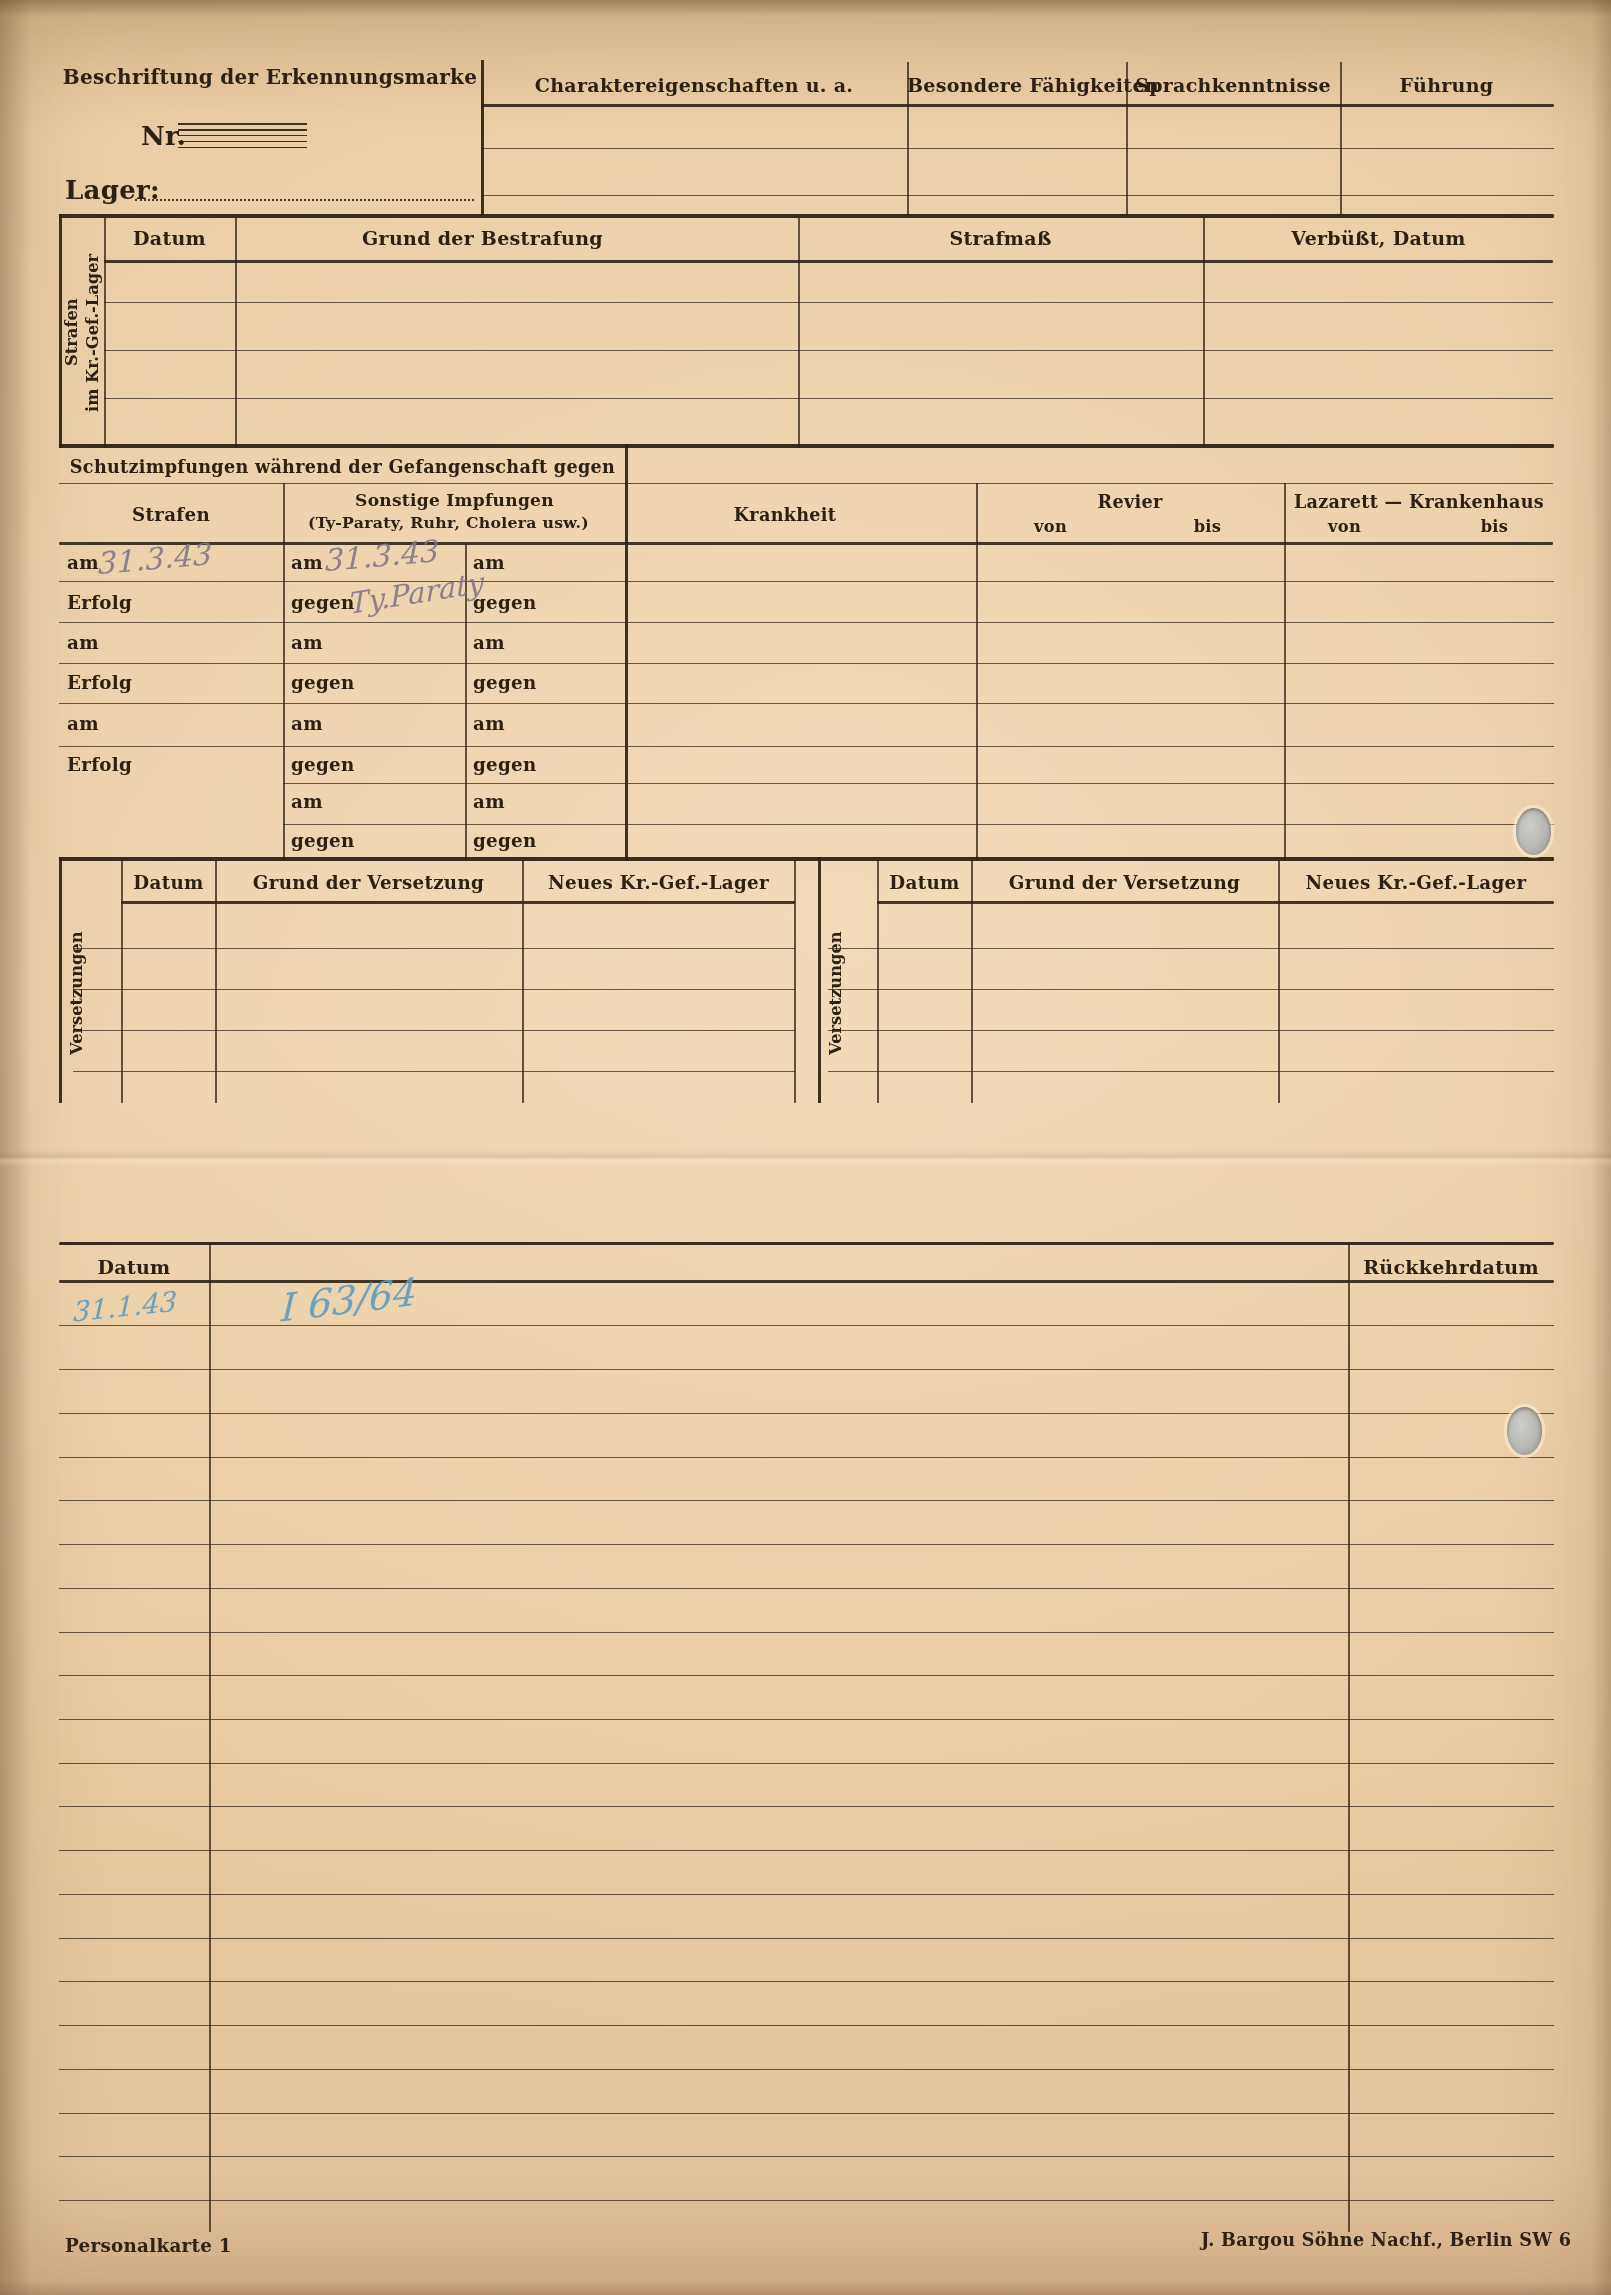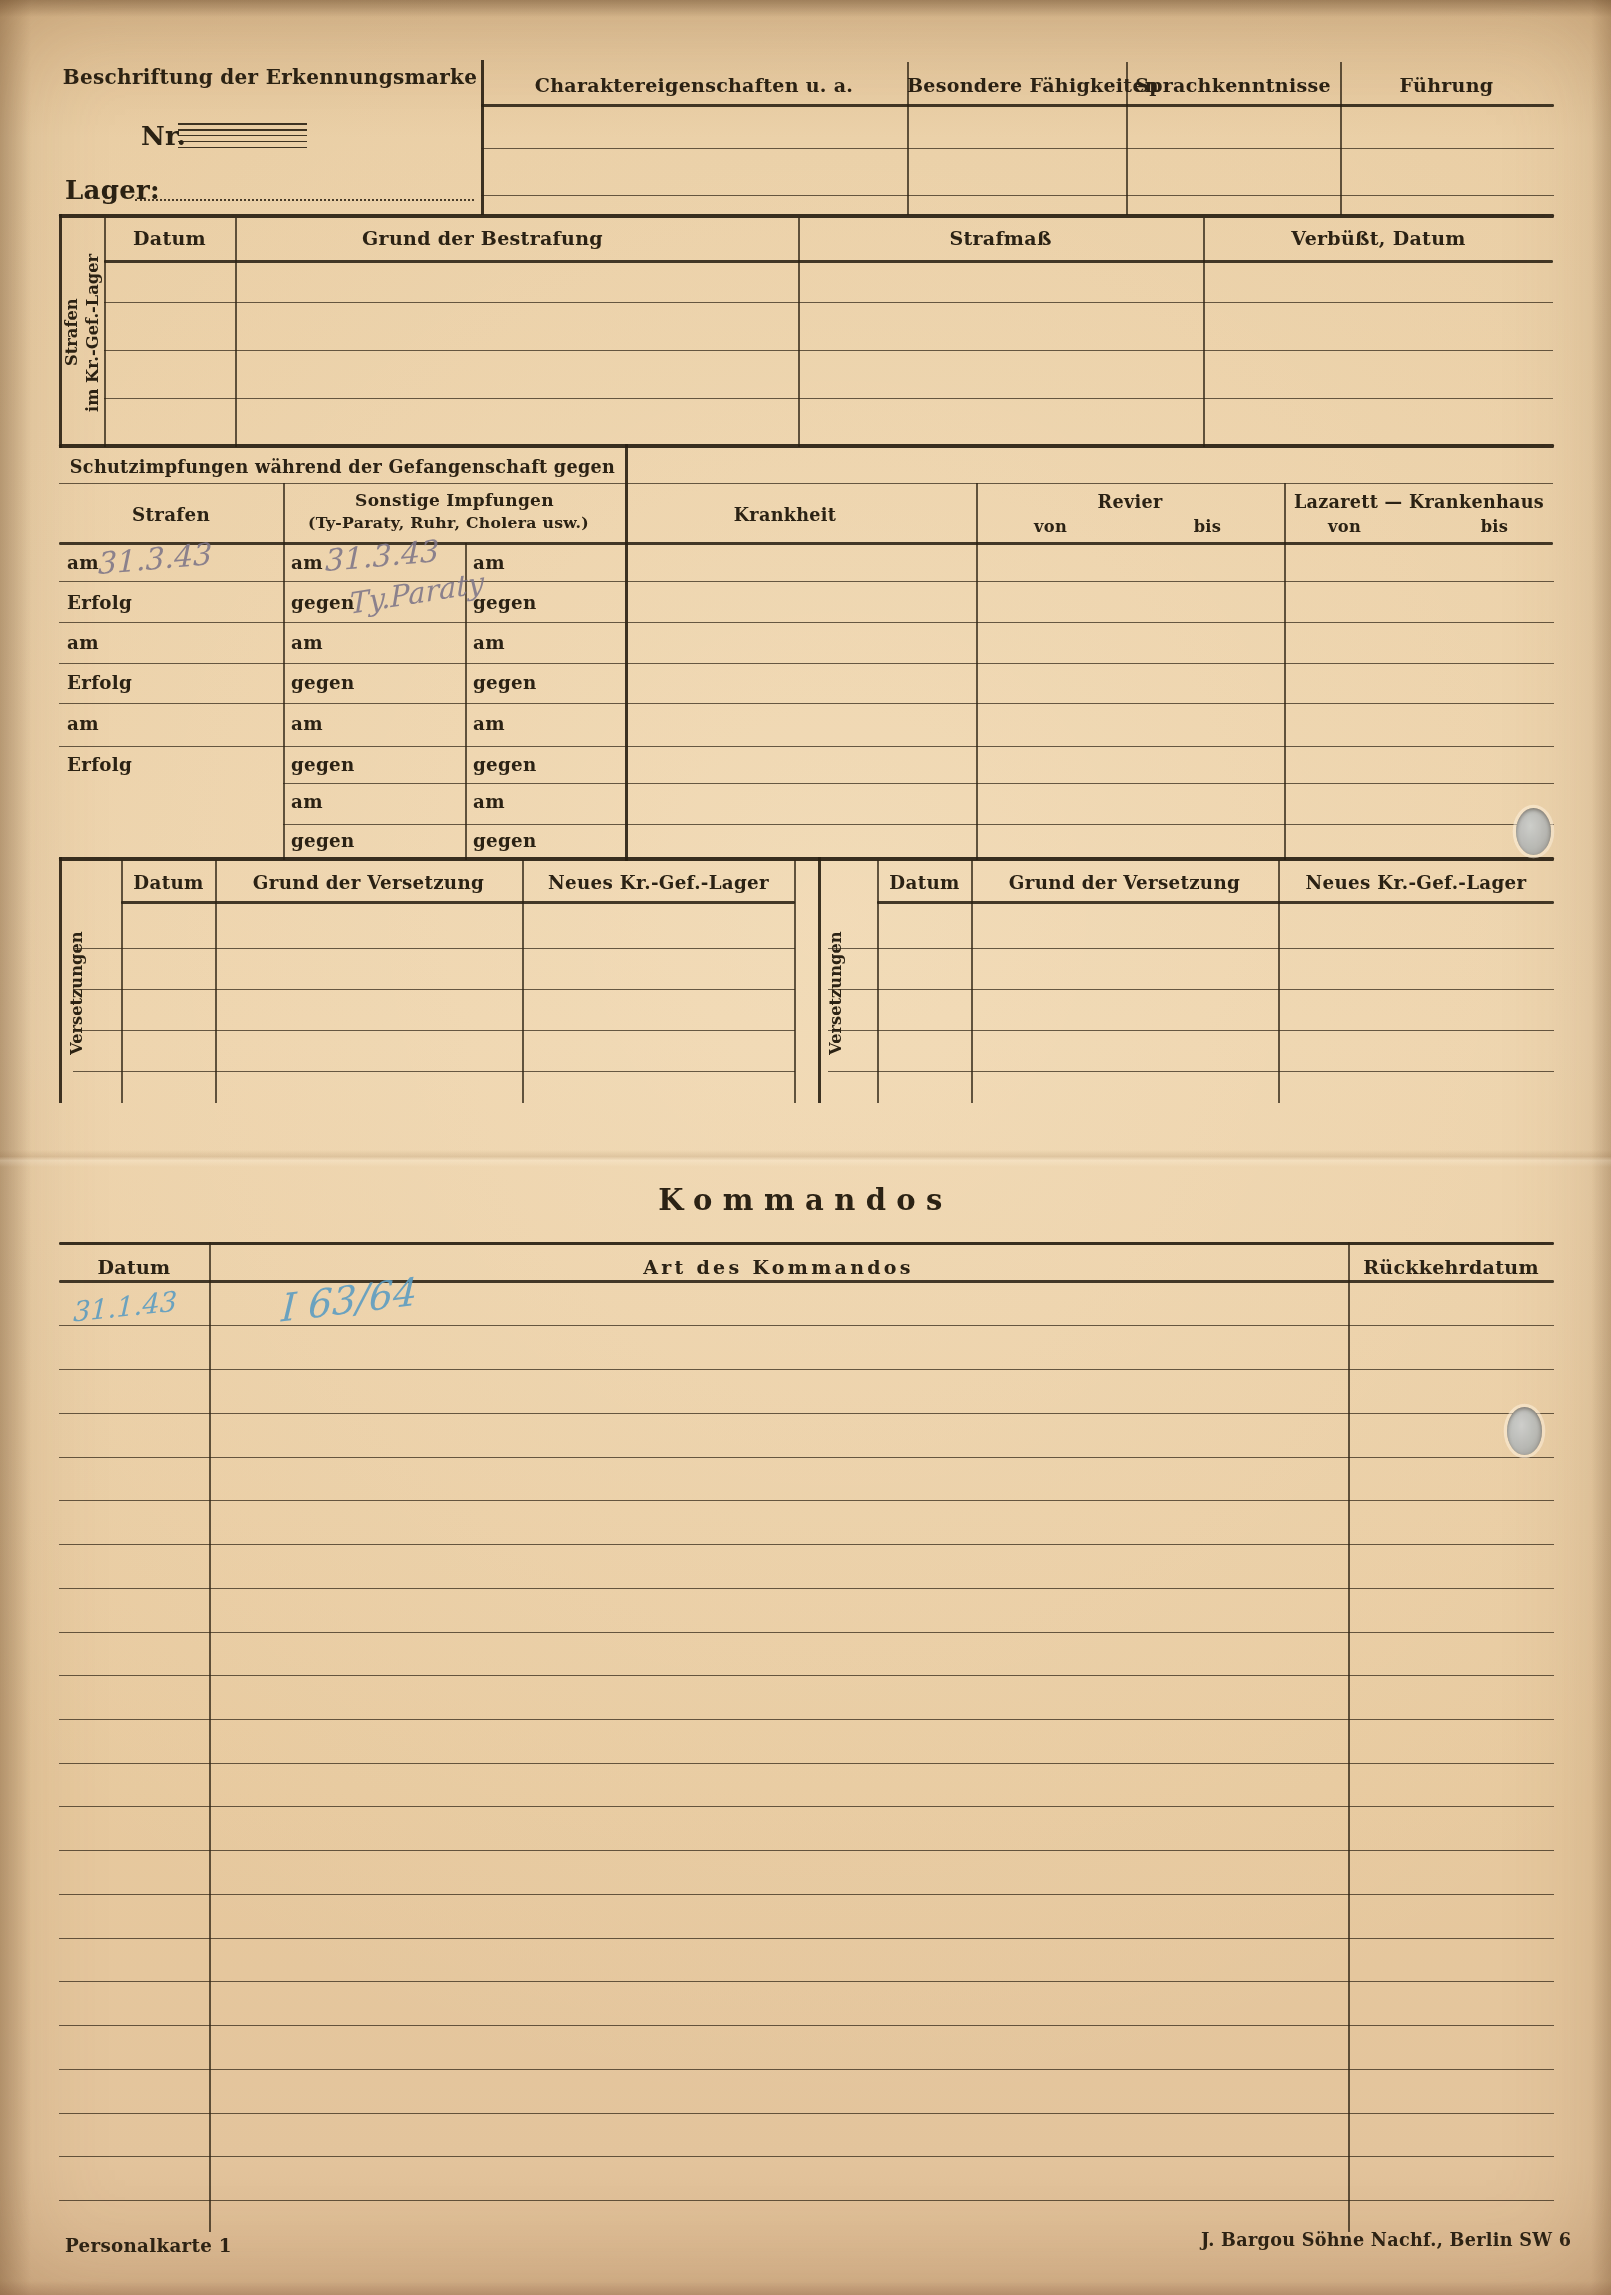--- a/index.html
+++ b/index.html
@@ -175,24 +175,22 @@
   <div class="vline thin" style="left:1278px;top:860px;height:243px"></div>
   <div class="lbl ctr" style="left:877px;top:872px;width:95px;font-size:18.3px">Datum</div>
   <div class="lbl ctr" style="left:971px;top:872px;width:307px;font-size:18.3px">Grund der Versetzung</div>
   <div class="lbl ctr" style="left:1278px;top:872px;width:276px;font-size:18.3px">Neues Kr.-Gef.-Lager</div>
   <div class="hline mid" style="left:877px;top:901px;width:677px"></div>
   <div class="hline thin" style="left:828px;top:948px;width:726px"></div>
   <div class="hline thin" style="left:828px;top:989px;width:726px"></div>
   <div class="hline thin" style="left:828px;top:1030px;width:726px"></div>
   <div class="hline thin" style="left:828px;top:1071px;width:726px"></div>
 
-  <div class="lbl ctr" style="left:0px;top:1183px;width:1611px;font-size:29px;letter-spacing:10.4px">Kommandos</div>
   <div class="hline thick" style="left:59px;top:1242px;width:1495px;height:3.3px"></div>
   <div class="lbl ctr" style="left:59px;top:1256px;width:150px;font-size:19px">Datum</div>
-  <div class="lbl ctr" style="left:209px;top:1256px;width:1139px;font-size:19px;letter-spacing:3.3px">Art des Kommandos</div>
   <div class="lbl ctr" style="left:1348px;top:1256px;width:206px;font-size:19px">Rückkehrdatum</div>
   <div class="hline mid" style="left:59px;top:1280px;width:1495px"></div>
   <div class="vline thin" style="left:209px;top:1242px;height:990px"></div>
   <div class="vline thin" style="left:1348px;top:1242px;height:990px"></div>
 
   <div class="hline thin" style="left:59px;top:1325px;width:1495px"></div>
   <div class="hline thin" style="left:59px;top:1369px;width:1495px"></div>
   <div class="hline thin" style="left:59px;top:1413px;width:1495px"></div>
   <div class="hline thin" style="left:59px;top:1457px;width:1495px"></div>
   <div class="hline thin" style="left:59px;top:1500px;width:1495px"></div>

